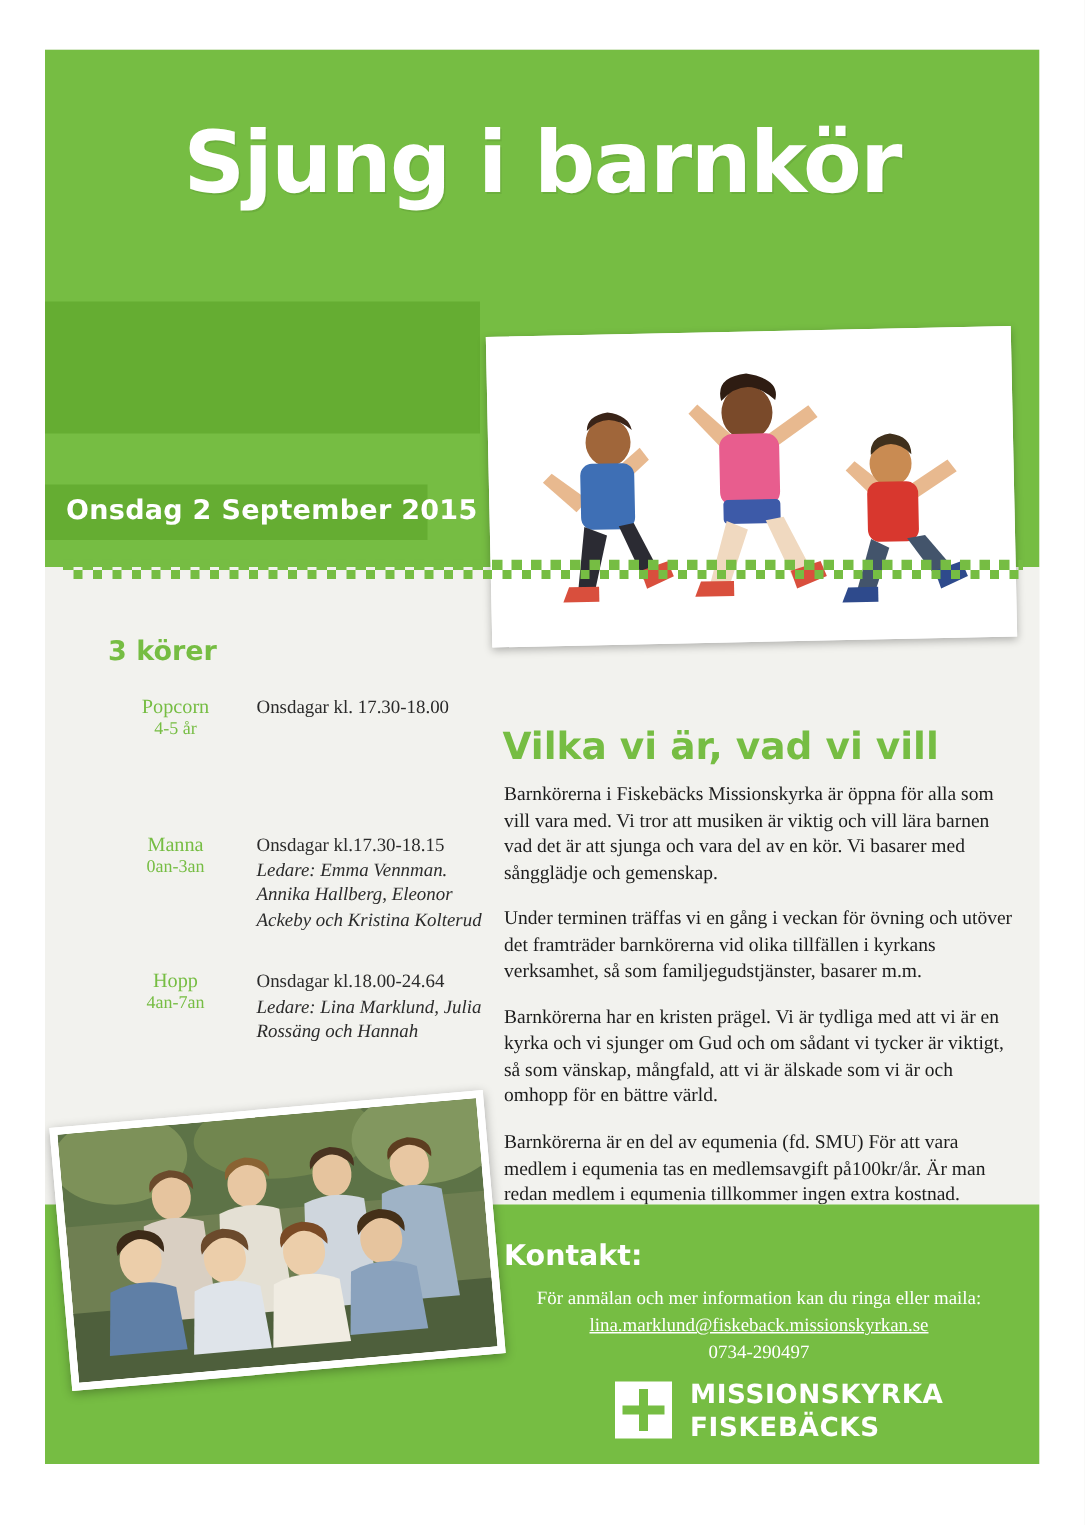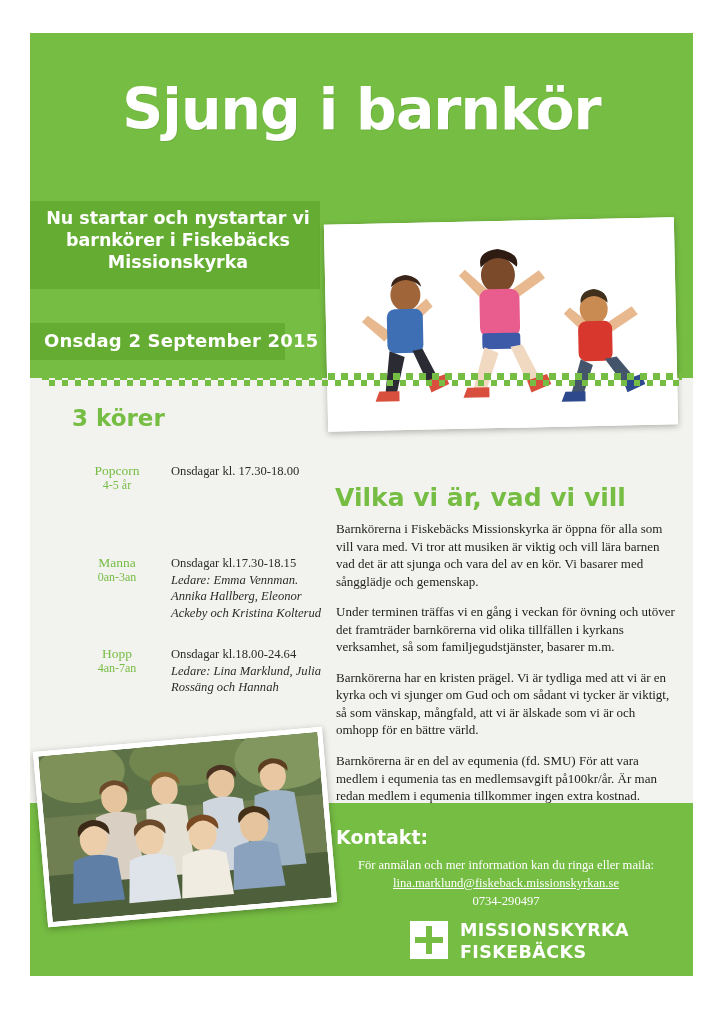--- a/index.html
+++ b/index.html
@@ -130,25 +130,25 @@
     left: 0; top: 0;
     width: 100%;
     height: 100%;
     background: #ffffff;
   }
 
   
   .korer-heading {
     position: absolute;
     left: 42px;
-    top: 372px;
+    top: 391px;
     color: #76bd43;
     font-family: "DejaVu Sans", sans-serif;
     font-weight: bold;
-    font-size: 23px;
+    font-size: 18px;
   }
   .choir {
     position: absolute;
     width: 250px;
   }
   .choir .name {
     position: absolute;
     left: 0;
     top: 0;
     width: 90px;
@@ -326,21 +326,20 @@
 <body>
 
 <div class="poster">
   <div class="inner">
 
     <div class="top-banner"></div>
 
     <div class="title">Sjung i barnkör</div>
 
     <div class="subtitle-bar"></div>
-    <div class="subtitle">Nu startar och nystartar vi barnkörer i Fiskebäcks Missionskyrka</div>
 
     <div class="date-bar"></div>
     <div class="date-text">Onsdag 2 September 2015</div>
 
     <div class="kids-photo">
       <svg class="kids-canvas" viewBox="0 0 338 195" preserveAspectRatio="none">
         <rect x="0" y="0" width="338" height="195" fill="#ffffff"></rect>
 
         <g>
           <path d="M52 112 L30 92 L36 86 L60 104 Z" fill="#e8b98f"></path>

